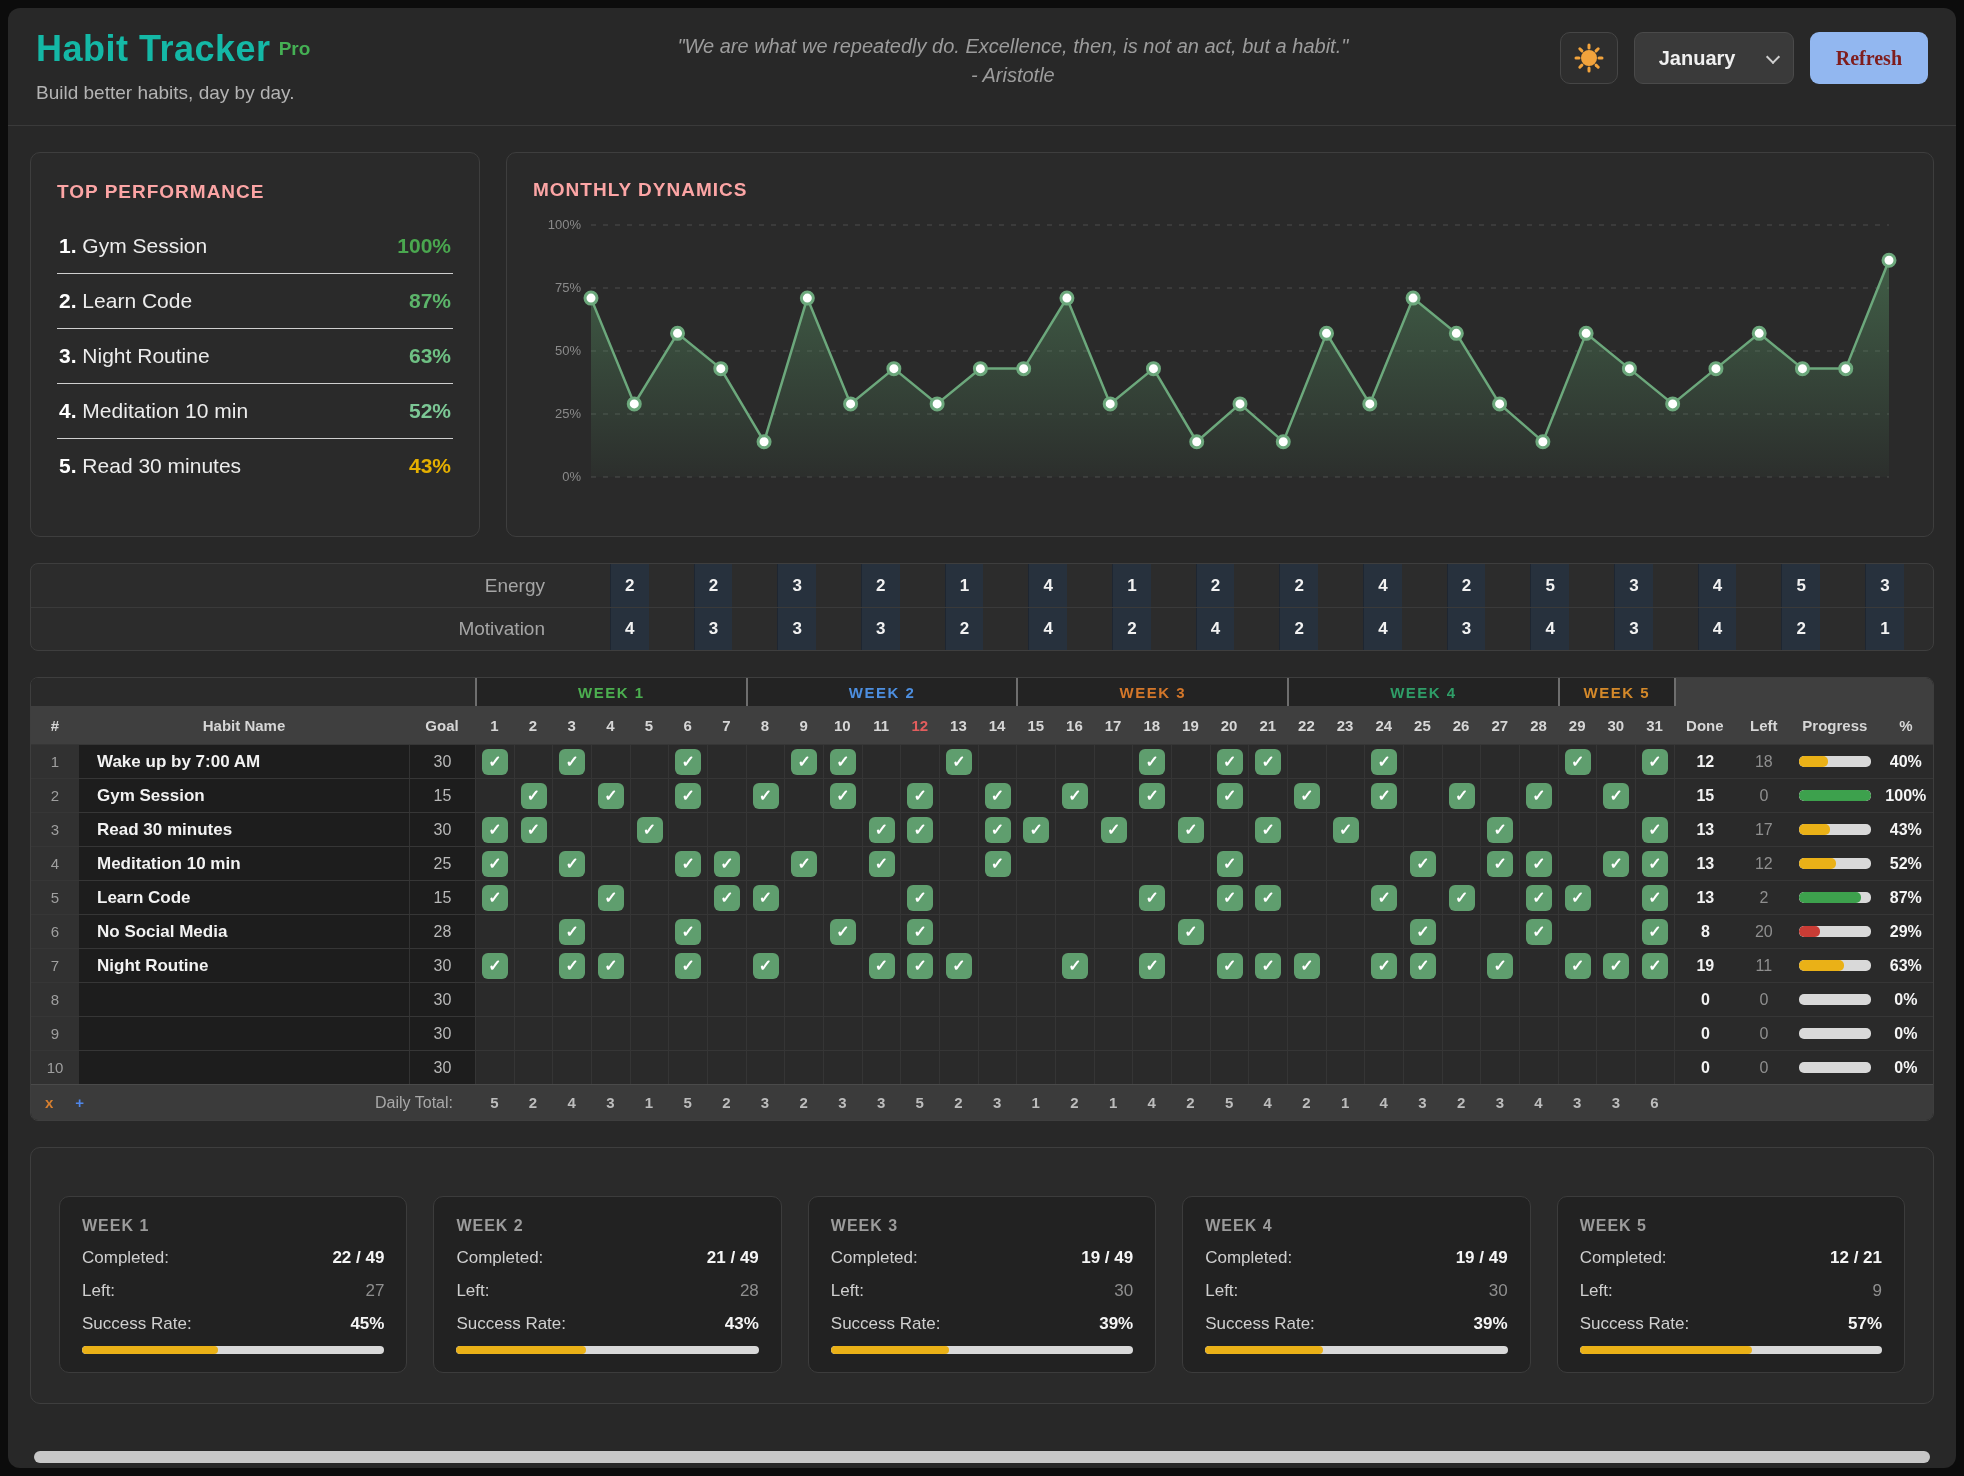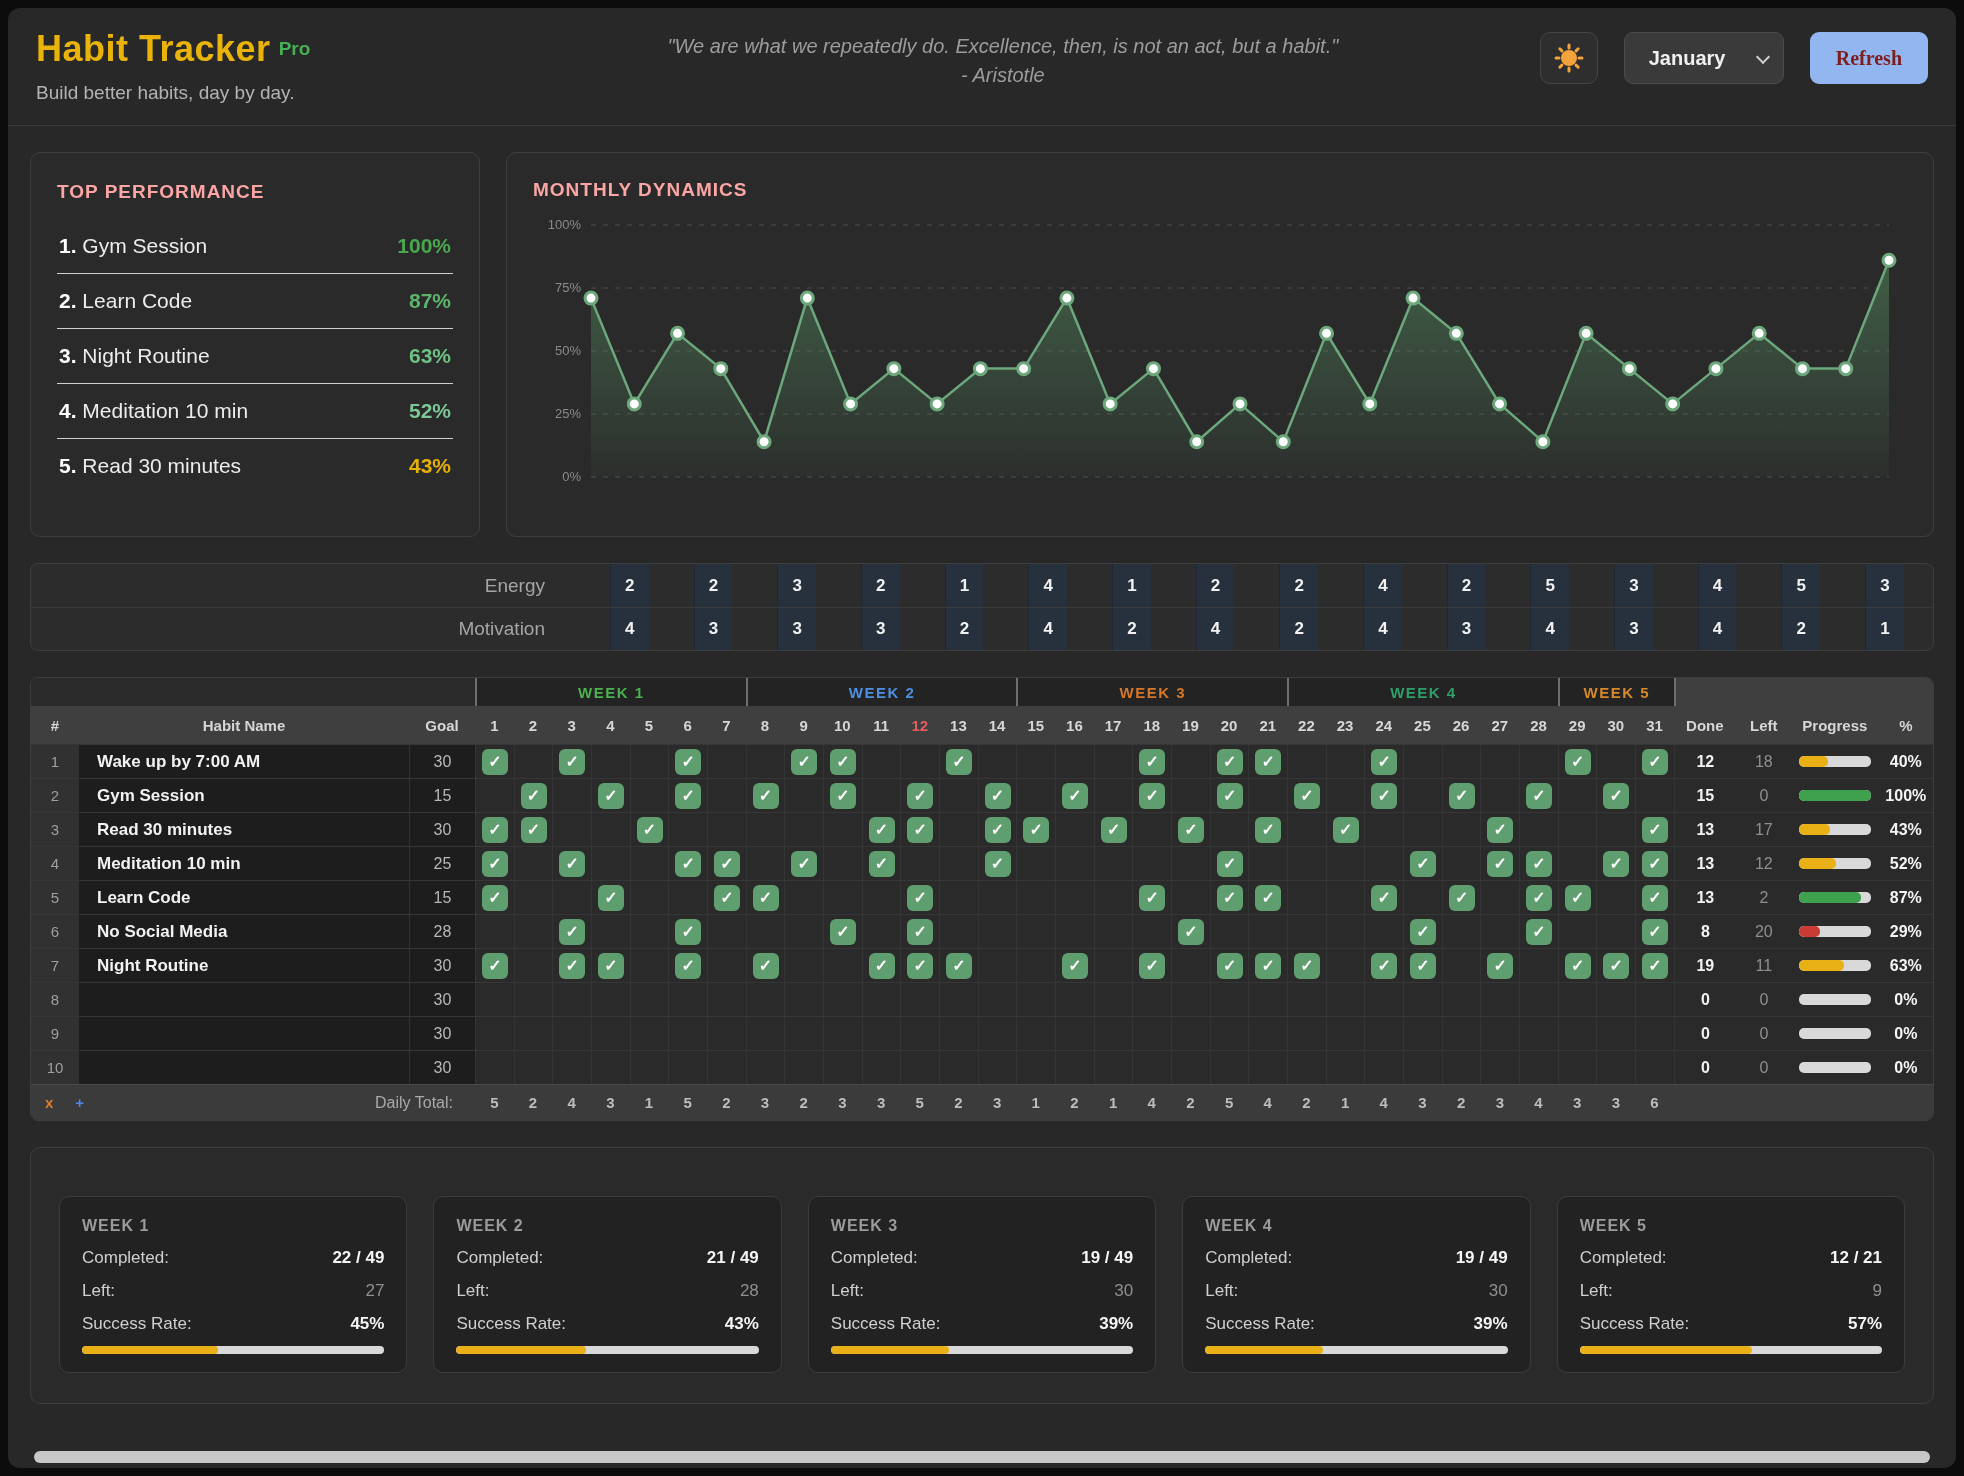--- a/index.html
+++ b/index.html
@@ -2,25 +2,25 @@
 <html><head>
 <meta charset="utf-8">
 <style>
   * { box-sizing: border-box; margin: 0; padding: 0; }
   html,body { width:1964px; height:1476px; background:#0c0c0c; font-family:"Liberation Sans", sans-serif; overflow:hidden; }
   .app { position:absolute; inset:8px; background:#282828; border-radius:12px; overflow:hidden; }
 
   
   .header { display:flex; align-items:flex-start; padding:20px 28px 14px 28px; border-bottom:1px solid #3a3a3a; height:118px; }
   .title-block { width:430px; }
-  .app-title { font-size:36px; font-weight:bold; color:#eab308; letter-spacing:0.5px; display:inline; }
+  .app-title { font-size:36px; font-weight:bold; color:#14b8a6; letter-spacing:0.5px; display:inline; }
   .pro-badge { font-size:19px; font-weight:bold; color:#45b054; vertical-align:super; margin-left:8px; }
   .subtitle { margin-top:12px; font-size:19px; color:#b3b3b3; }
   .quote { flex:1; text-align:center; font-style:italic; color:#9c9c9c; font-size:20px; line-height:1.45; padding-top:4px; }
-  .controls { display:flex; gap:26px; align-items:flex-start; padding-top:4px; }
+  .controls { display:flex; gap:16px; align-items:flex-start; padding-top:4px; }
   .theme-btn { width:58px; height:52px; background:#2e2e2e; border:1px solid #464646; border-radius:10px; display:flex; align-items:center; justify-content:center; cursor:pointer; }
   .select-wrap { position:relative; }
   .month-select { appearance:none; -webkit-appearance:none; width:160px; height:52px; background:#3a3a3a; color:#f0f0f0; border:1px solid #4a4a4a; border-radius:9px; font-size:20px; font-weight:bold; padding:0 40px 0 24px; font-family:"Liberation Sans", sans-serif; cursor:pointer; }
   .chev { position:absolute; right:16px; top:20px; width:10px; height:10px; border-right:2px solid #cfcfcf; border-bottom:2px solid #cfcfcf; transform:rotate(45deg); pointer-events:none; }
   .refresh-btn { height:52px; padding:0 26px; background:#92b7f0; color:#7f1d1d; border:none; border-radius:9px; font-size:20px; font-weight:bold; font-family:Liberation Serif, serif; cursor:pointer; }
 
   
   .main { padding:26px 22px 0 22px; }
   .row1 { display:flex; gap:26px; }
   .panel { background:#2a2a2a; border:1px solid #3e3e3e; border-radius:10px; }

